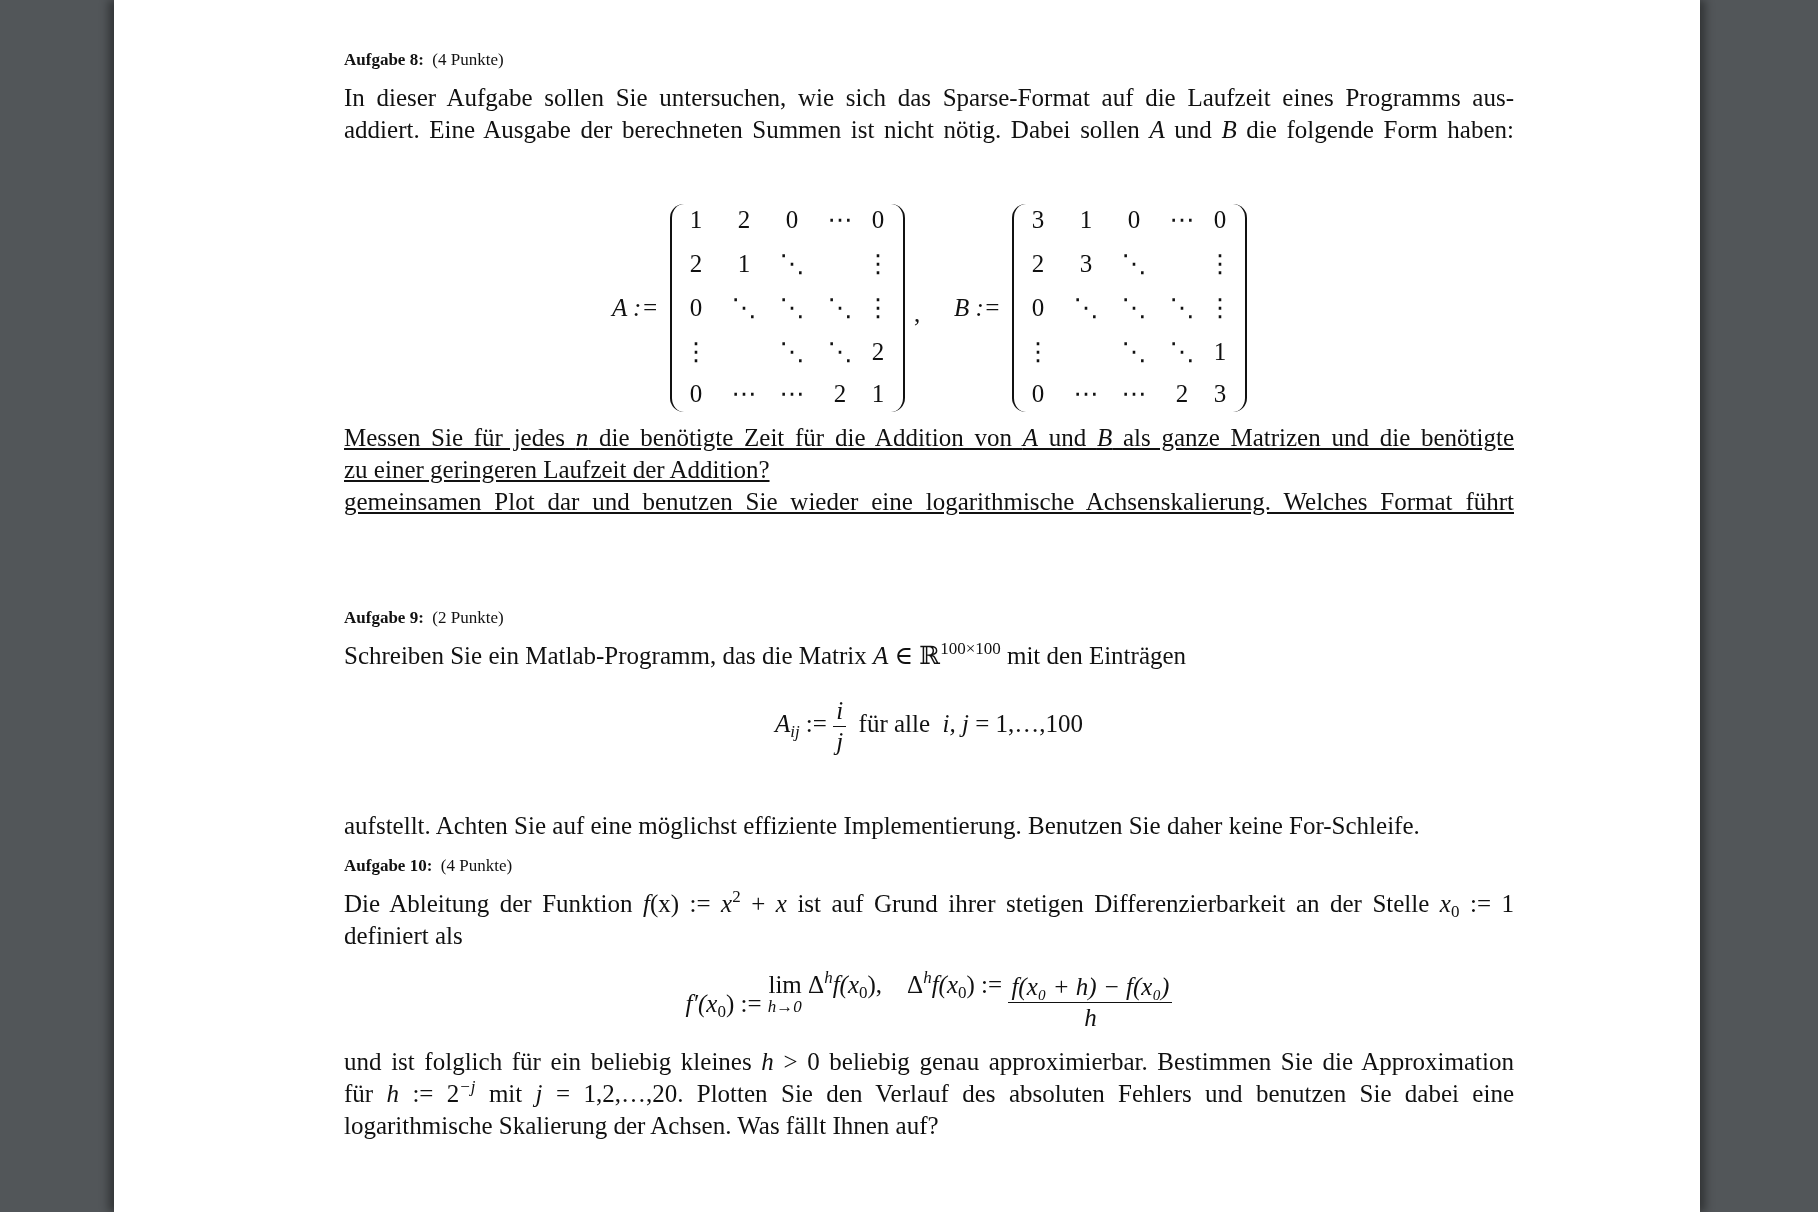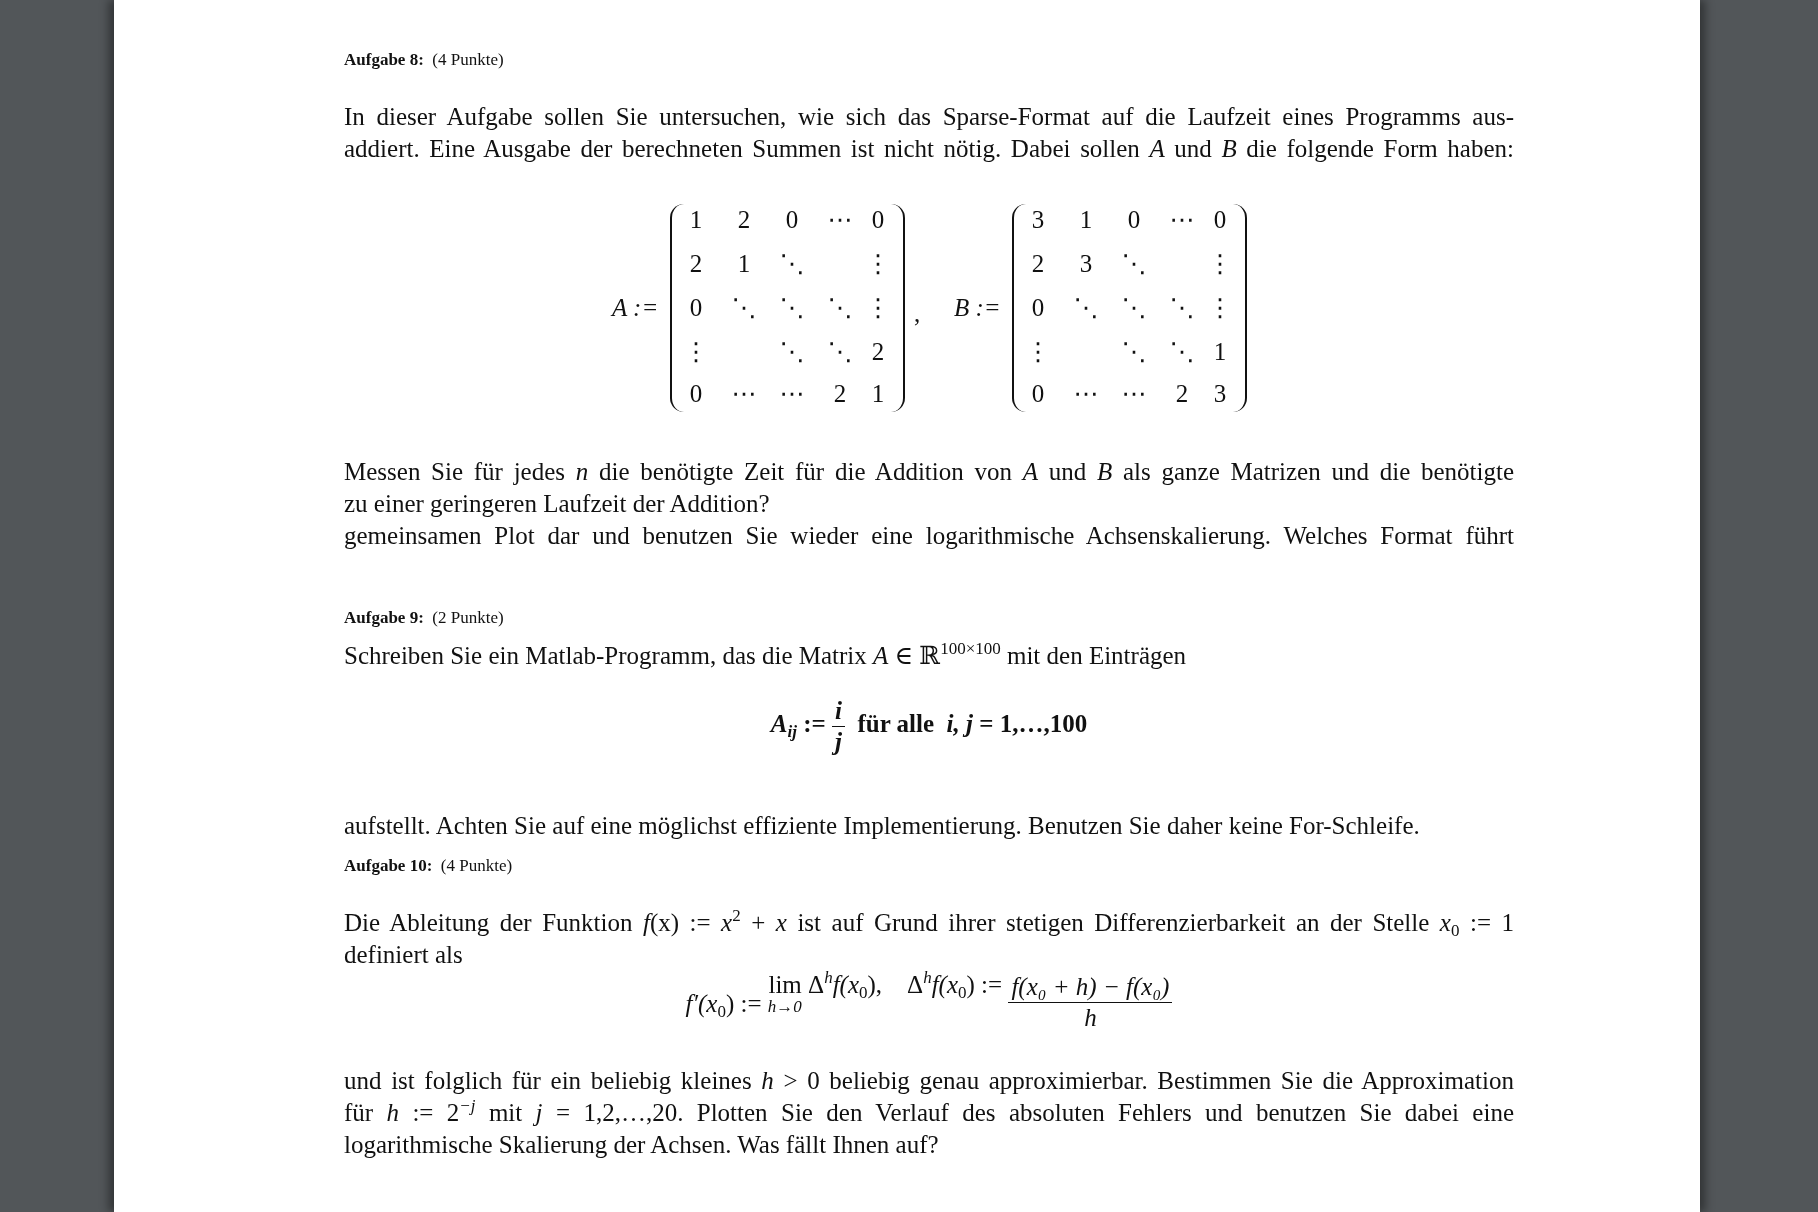--- a/index.html
+++ b/index.html
@@ -15,21 +15,21 @@
     background:#ffffff;
     box-shadow: -6px 0 8px rgba(0,0,0,0.35), 6px 0 8px rgba(0,0,0,0.35);
   }
   .content {
     position:absolute; left:230px; width:1170px; top:0;
     font-size:25px; line-height:32px;
   }
   .blk { position:absolute; left:0; width:1170px; }
   .heading { font-size:17px; }
   .heading b { font-weight:bold; }
-  .para { text-align:justify; text-align-last:left;margin-top:19px; }
+  .para { text-align:justify; text-align-last:left; }
   .para .ln { display:block; text-align:justify; text-align-last:justify; white-space:nowrap; }
   .para .ln.last { text-align-last:left; }
   i.m { font-style:italic; }
   sup { font-size:17px; line-height:0; vertical-align:10px; }
   sub { font-size:17px; line-height:0; vertical-align:-5px; }
   .center { position:absolute; left:0; width:1170px; text-align:center; white-space:nowrap; }
 
   
   .mat-row { position:absolute; left:0; width:1170px; top:200px; height:218px; }
   .matlabel { position:absolute; font-style:italic; font-size:25px; }
@@ -119,34 +119,34 @@
           <span class="cell" style="left: 150px; top: 136px;">⋱</span>
           <span class="cell" style="left: 188px; top: 136px;">1</span>
           <span class="cell" style="left: 6px; top: 178px;">0</span>
           <span class="cell" style="left: 54px; top: 178px;">⋯</span>
           <span class="cell" style="left: 102px; top: 178px;">⋯</span>
           <span class="cell" style="left: 150px; top: 178px;">2</span>
           <span class="cell" style="left: 188px; top: 178px;">3</span>
         </div>
     </div>
 
-    <div class="blk para" style="top:437px;">
+    <div class="blk para" style="top:422px;text-decoration:underline;">
       <span class="ln"><span>Messen Sie für jedes </span><i class="m">n</i><span> die benötigte Zeit für die Addition von </span><i class="m">A</i><span> und </span><i class="m">B</i><span> als ganze Matrizen und die benötigte</span></span>
       <span class="ln last">zu einer geringeren Laufzeit der Addition?</span>
       <span class="ln">gemeinsamen Plot dar und benutzen Sie wieder eine logarithmische Achsenskalierung. Welches Format führt</span>
     </div>
 
     <div class="blk heading" style="top:602px;">
       <b>Aufgabe 9:</b>&nbsp;
       <span>(2 Punkte)</span>
     </div>
     <div class="blk" style="top:640px; white-space:nowrap;">
       <span>Schreiben Sie ein Matlab-Programm, das die Matrix </span><i class="m">A</i><span> ∈ ℝ</span><sup>100×100</sup><span> mit den Einträgen</span>
     </div>
-    <div class="center" style="top:696px;font-weight:bold;">
+    <div class="center" style="top:696px;">
       <span style="margin-left:0px;"><i class="m">A</i><sub><i class="m">ij</i></sub><span> := </span><span class="frac"><i class="m num">i</i><i class="m den">j</i></span>&nbsp;&nbsp;<span>für alle</span>&nbsp;&nbsp;<i class="m">i, j</i><span> = 1,…,100</span></span>
     </div>
     <div class="blk" style="top:780px; white-space:nowrap;margin-top:30px;">aufstellt. Achten Sie auf eine möglichst effiziente Implementierung. Benutzen Sie daher keine For-Schleife.</div>
 
     <div class="blk heading" style="top:850px;">
       <b>Aufgabe 10:</b>&nbsp;
       <span>(4 Punkte)</span>
     </div>
     <div class="blk para" style="top:888px;">
       <span class="ln"><span>Die Ableitung der Funktion </span><i class="m">f</i><span>(x)</span><span> := </span><i class="m">x</i><sup>2</sup><span> + </span><i class="m">x</i><span> ist auf Grund ihrer stetigen Differenzierbarkeit an der Stelle </span><i class="m">x</i><sub>0</sub><span> := 1</span></span>

